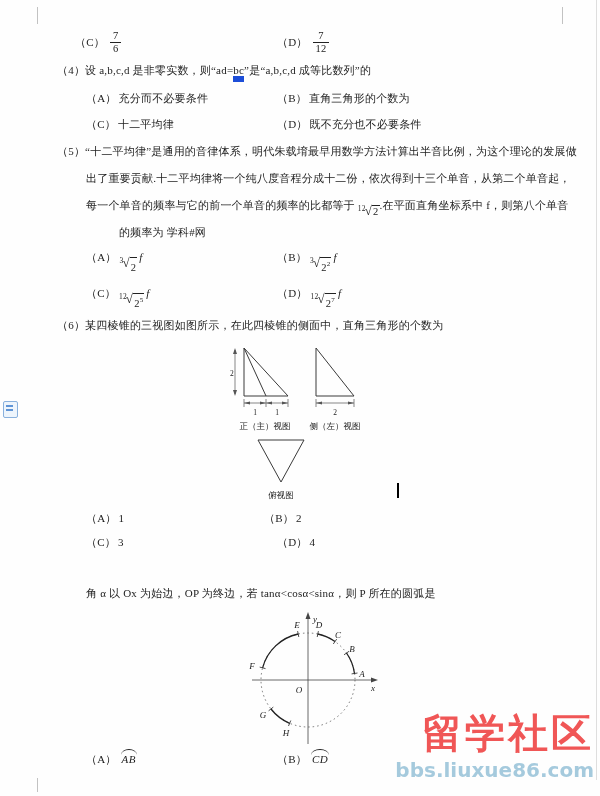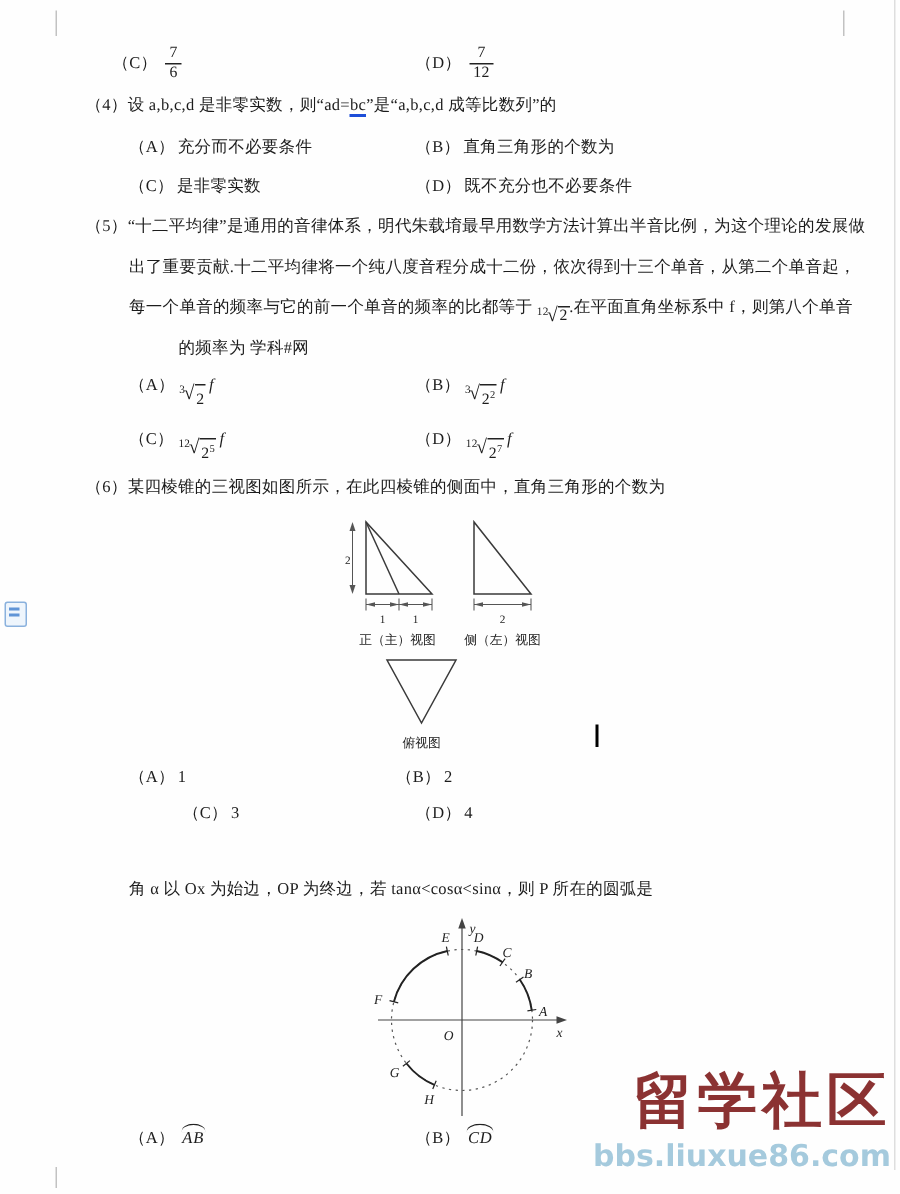--- a/index.html
+++ b/index.html
@@ -16,30 +16,30 @@
   .root{display:inline-flex;align-items:flex-start;vertical-align:-2px;margin-left:3px;}
   .ridx{font-size:7.5px;line-height:8px;margin-right:-1px;}
   .rsign{font-size:13px;line-height:12px;}
   .rad{border-top:1px solid #222;padding:0 1px;font-size:10.5px;line-height:12px;}
   .rad sup{font-size:7px;}
   .mvar{font-style:italic;margin-left:2px;}
   
   .arc{position:relative;display:inline-block;font-style:italic;padding:0 2px;letter-spacing:.5px;}
   .arc::before{content:"";position:absolute;left:1px;right:1px;top:-3px;height:5px;
                border-top:1px solid #222;border-radius:50%/100% 100% 0 0;}
-  .u{border-bottom:2px solid #1d4ed8;}
+  .u{border-bottom:6px solid #1d4ed8;}
   .caret{position:absolute;left:397px;top:483px;width:2px;height:15px;background:#000;}
   .cropmark{position:absolute;background:#c2c2c2;}
   .edge-line{position:absolute;left:596px;top:0;width:1px;height:780px;background:#dedede;}
   .margin-icon{position:absolute;left:3px;top:401px;width:13px;height:15px;border:1px solid #8ab1dd;
                background:#eef5fc;border-radius:2px;}
   .margin-icon::after{content:"";position:absolute;left:2px;top:3px;width:7px;height:2px;
                background:#5f94d6;box-shadow:0 4px 0 #5f94d6;}
   .wm-title{position:absolute;right:6px;top:706px;font-family:"DejaVu Sans",sans-serif;font-weight:bold;
-            font-size:40px;letter-spacing:3px;color:#7f1d1d;opacity:.9;}
+            font-size:40px;letter-spacing:3px;color:#ef4444;opacity:.9;}
   .wm-sub{position:absolute;right:6px;top:758px;font-family:"DejaVu Sans",sans-serif;font-weight:bold;
           font-size:20px;color:#9cc5da;opacity:.9;}
   svg{position:absolute;overflow:visible;}
   svg text{font-family:"Liberation Serif","DejaVu Serif",serif;fill:#222;}
 </style>
 </head>
 <body>
 
 <div class="page">
 
@@ -68,21 +68,21 @@
   <div class="line" style="left:57px;top:63px;">
     <span>（4）设 a,b,c,d 是非零实数，则“ad=</span><span class="u">bc</span><span>”是“a,b,c,d 成等比数列”的</span>
   </div>
   <div class="line" style="left:86px;top:91px;">
     <span>（A）</span><span class="opt-text">充分而不必要条件</span>
   </div>
   <div class="line" style="left:277px;top:91px;">
     <span>（B）</span><span class="opt-text">直角三角形的个数为</span>
   </div>
   <div class="line" style="left:86px;top:117px;">
-    <span>（C）</span><span class="opt-text">是非零实数</span>
+    <span>（C）</span><span class="opt-text">十二平均律</span>
   </div>
   <div class="line" style="left:277px;top:117px;">
     <span>（D）</span><span class="opt-text">既不充分也不必要条件</span>
   </div>
 
   <div class="line" style="left:57px;top:144px;">（5）“十二平均律”是通用的音律体系，明代朱载堉最早用数学方法计算出半音比例，为这个理论的发展做</div>
   <div class="line" style="left:86px;top:171px;">出了重要贡献.十二平均律将一个纯八度音程分成十二份，依次得到十三个单音，从第二个单音起，</div>
   <div class="line" style="left:86px;top:198px;">
     <span>每一个单音的频率与它的前一个单音的频率的比都等于</span><span class="root">
         <sup class="ridx">12</sup>
@@ -171,21 +171,21 @@
   </svg>
 
   <div class="caret"></div>
 
   <div class="line" style="left:86px;top:511px;">
     <span>（A）</span><span class="opt-text">1</span>
   </div>
   <div class="line" style="left:264px;top:511px;font-family:Liberation Serif, serif;">
     <span>（B）</span><span class="opt-text">2</span>
   </div>
-  <div class="line" style="left:86px;top:535px;margin-left:36px;">
+  <div class="line" style="left:86px;top:535px;">
     <span>（C）</span><span class="opt-text">3</span>
   </div>
   <div class="line" style="left:277px;top:535px;">
     <span>（D）</span><span class="opt-text">4</span>
   </div>
 
   <div class="line" style="left:86px;top:586px;">角 α 以 Ox 为始边，OP 为终边，若 tanα&lt;cosα&lt;sinα，则 P 所在的圆弧是</div>
 
   <svg style="left:238px;top:610px;" width="145" height="140" viewBox="0 0 145 140">
     <g stroke="#444" fill="none">

